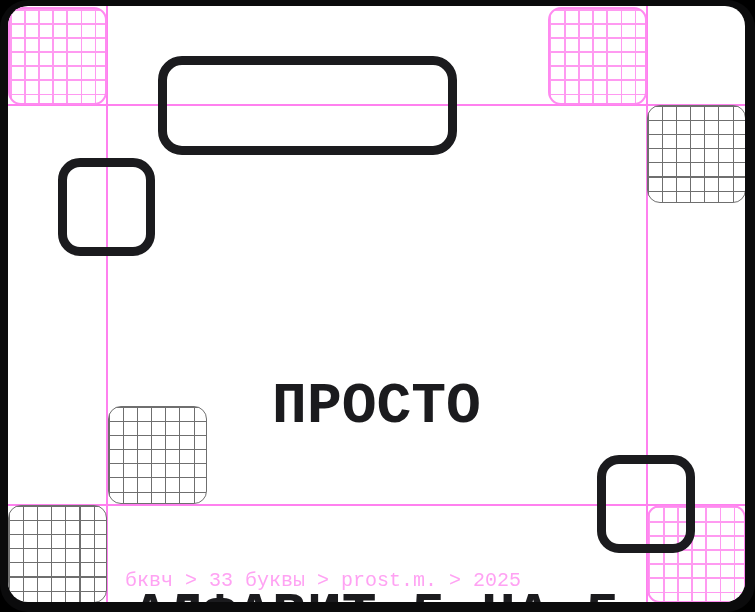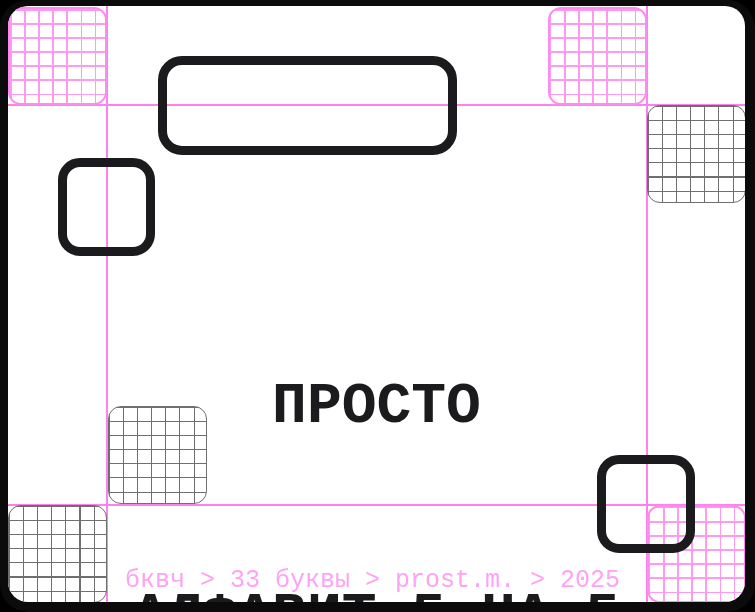--- a/index.html
+++ b/index.html
@@ -84,21 +84,21 @@
     line-height: 70px;
     color: var(--ink, #1b1b1e);
     letter-spacing: 0;
     white-space: pre;
   }
   
   .footer {
     position: absolute;
     left: 117px;
     top: 561px;
-    font-size: 25px;
+    font-size: 20px;
     line-height: 27px;
     color: var(--caption, #ffa2f3);
     white-space: pre;
   }
 </style>
 </head>
 <body>
 
 <div class="frame">
   <div class="canvas">

